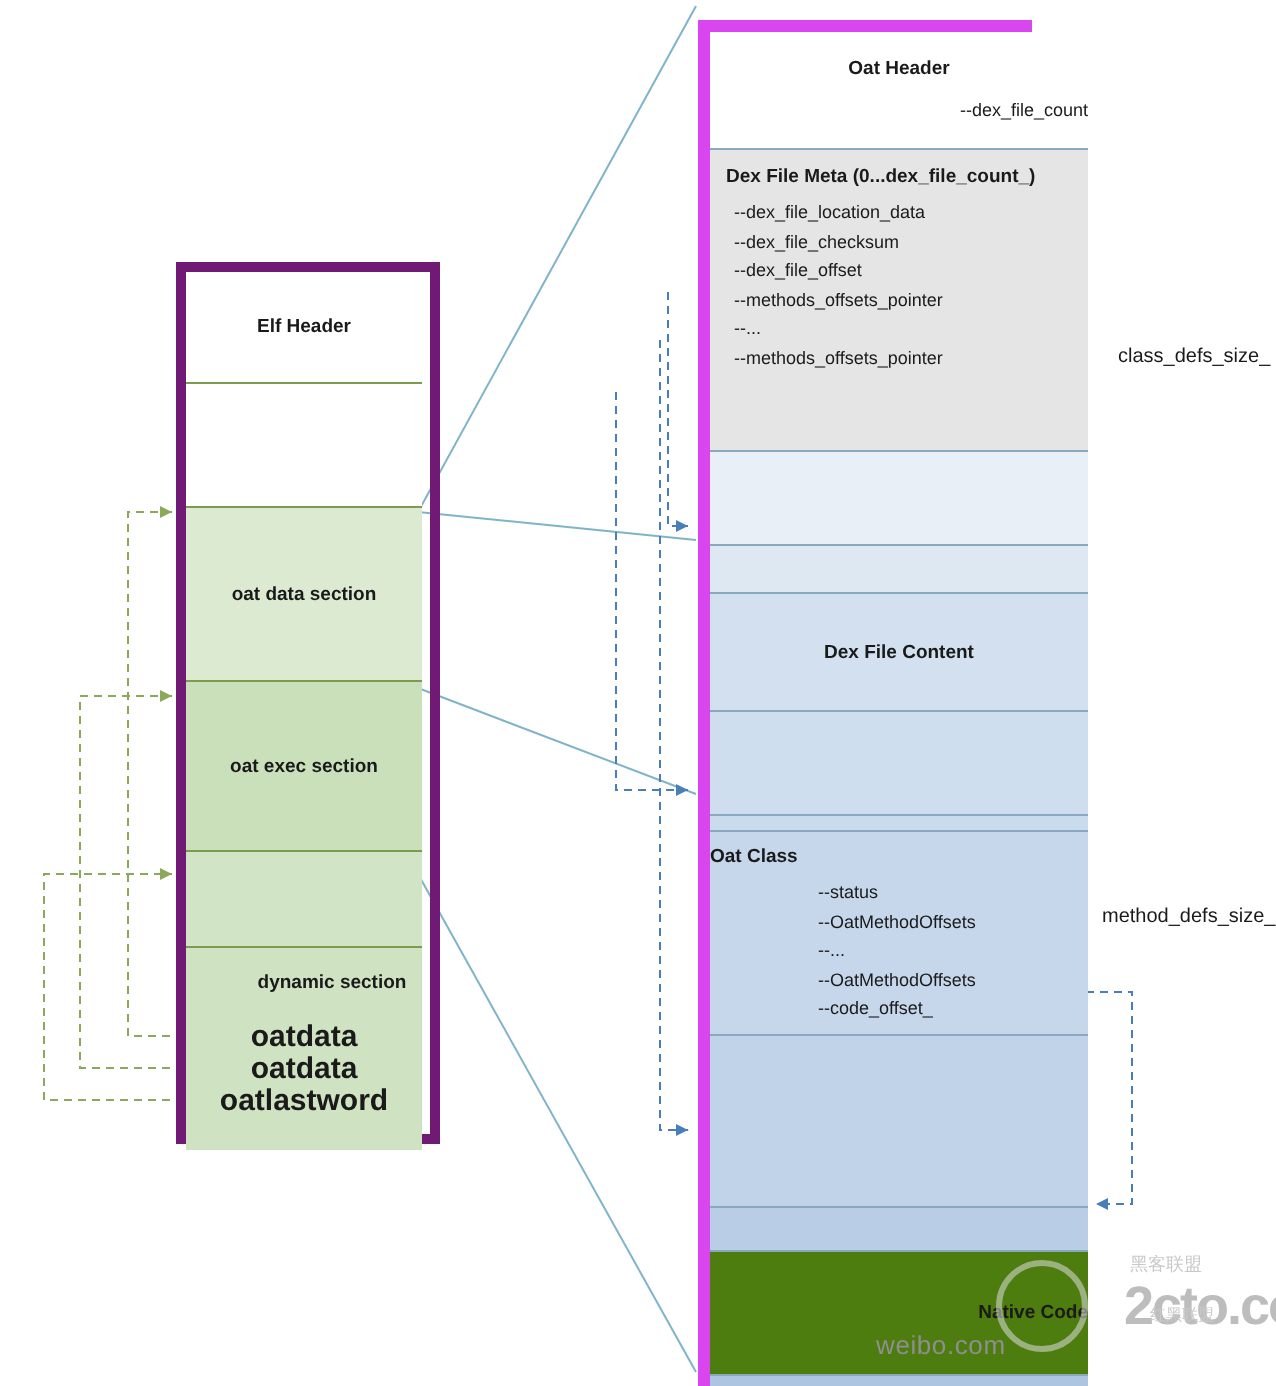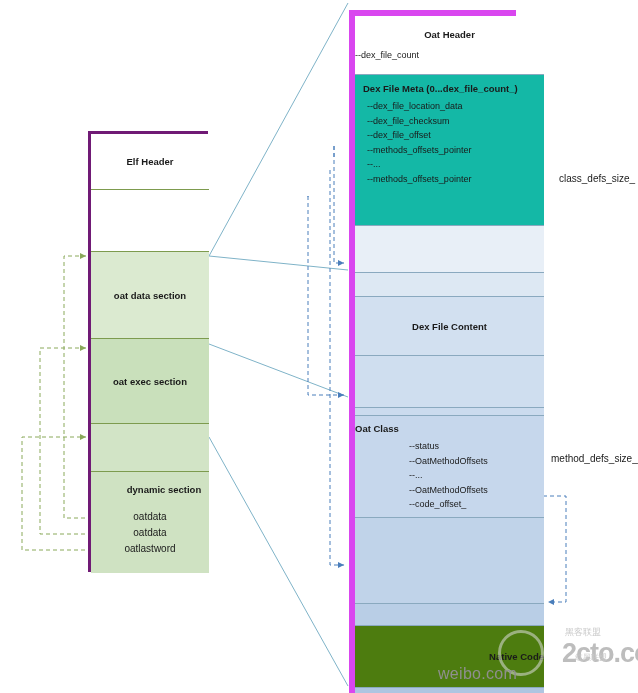--- a/index.html
+++ b/index.html
@@ -10,62 +10,62 @@
     position:relative;
     overflow:hidden;
     color:#1a1a1a;
   }
   .canvas{position:absolute;left:0;top:0;width:638px;height:693px;}
   svg.lines{position:absolute;left:0;top:0;width:638px;height:693px;}
 
   
   .elf{
     position:absolute;
-    left:88px;top:131px;width:120px;height:441px;
-    border:3px solid #701a75;
+    left:88px;top:131px;width:132px;height:441px;
+    border:5px solid #701a75;
     box-sizing:border-box;
   }
   .elf-seg{
     position:absolute;left:0;width:118px;box-sizing:border-box;
     display:flex;align-items:center;justify-content:center;
     text-align:center;
     font-size:9.5px;font-weight:bold;
   }
   .elf-h{top:0;height:56px;background:#ffffff;border-bottom:1px solid #7d9b4e;}
   .elf-pad1{top:56px;height:62px;background:#ffffff;border-bottom:1px solid #7d9b4e;}
   .elf-oatdata{top:118px;height:87px;background:#dbead0;border-bottom:1px solid #7d9b4e;}
   .elf-oatexec{top:205px;height:85px;background:#c9e0bb;border-bottom:1px solid #7d9b4e;}
   .elf-pad2{top:290px;height:48px;background:#d2e4c6;border-bottom:1px solid #7d9b4e;}
   .elf-dynamic{top:338px;height:101px;background:#cfe2c2;align-items:flex-start;padding-top:12px;}
 
   .dyn-title{font-size:9.5px;font-weight:bold;text-align:center;width:100%;padding-left:14px;}
   .dyn-list{
     margin-top:14px;width:100%;
-    font-size:10px;font-weight:normal;
+    font-size:15px;font-weight:bold;
     text-align:center;line-height:16px;
   }
   .dyn-list div{white-space:nowrap;}
 
   
   .oat{
     position:absolute;left:349px;top:10px;width:167px;height:689px;
     border:6px solid #d946ef;box-sizing:border-box;
   }
   .oat-seg{
     position:absolute;left:0;width:189px;box-sizing:border-box;
     font-size:9.5px;
   }
   .oat-title{font-weight:bold;text-align:center;}
   .oat-list{font-size:9px;line-height:14.5px;padding-left:12px;}
   .oat-list div{white-space:nowrap;}
 
   .seg-oatheader{top:0;height:59px;background:#ffffff;border-bottom:1px solid #8aa9bf;padding-top:13px;}
-  .seg-oatheader .oat-sub{font-size:9px;text-align:left;margin-top:10px;}
-
-  .seg-meta{top:59px;height:151px;background:#14b8a6;border-bottom:1px solid #8aa9bf;padding-top:8px;}
+  .seg-oatheader .oat-sub{font-size:9px;text-align:right;margin-top:10px;}
+
+  .seg-meta{top:59px;height:151px;background:#e5e5e5;border-bottom:1px solid #8aa9bf;padding-top:8px;}
   .seg-meta .oat-title{text-align:left;padding-left:8px;}
   .seg-meta .oat-list{margin-top:5px;}
 
   .seg-f1{top:210px;height:47px;background:#e8eff7;border-bottom:1px solid #8aa9bf;}
   .seg-f2{top:257px;height:24px;background:#dde8f3;border-bottom:1px solid #8aa9bf;}
   .seg-dexcontent{top:281px;height:59px;background:#d2e0f0;border-bottom:1px solid #8aa9bf;display:flex;align-items:center;justify-content:center;}
   .seg-f3{top:340px;height:52px;background:#cfdeef;border-bottom:1px solid #8aa9bf;}
   .seg-f4{top:392px;height:8px;background:#cbdbee;border-bottom:1px solid #8aa9bf;}
   .seg-oatclass{top:400px;height:102px;background:#c6d7ec;border-bottom:1px solid #8aa9bf;padding-top:7px;}
   .seg-oatclass .oat-title{text-align:left;}
@@ -78,21 +78,21 @@
   
   .brace-label{
     position:absolute;font-size:10px;white-space:nowrap;
   }
   #brace1{left:559px;top:173px;}
   #brace2{left:551px;top:453px;}
 
   
   .wm-weibo{
     position:absolute;left:438px;top:665px;
-    font-size:16px;color:#8f8f8f;letter-spacing:.3px;
+    font-size:13px;color:#8f8f8f;letter-spacing:.3px;
   }
   .wm-2cto{
     position:absolute;left:562px;top:638px;
     font-size:27px;font-weight:bold;color:#bdbdbd;
     letter-spacing:-1px;
   }
   .wm-cn1{
     position:absolute;left:565px;top:626px;
     font-size:9px;color:#c9c9c9;
   }

